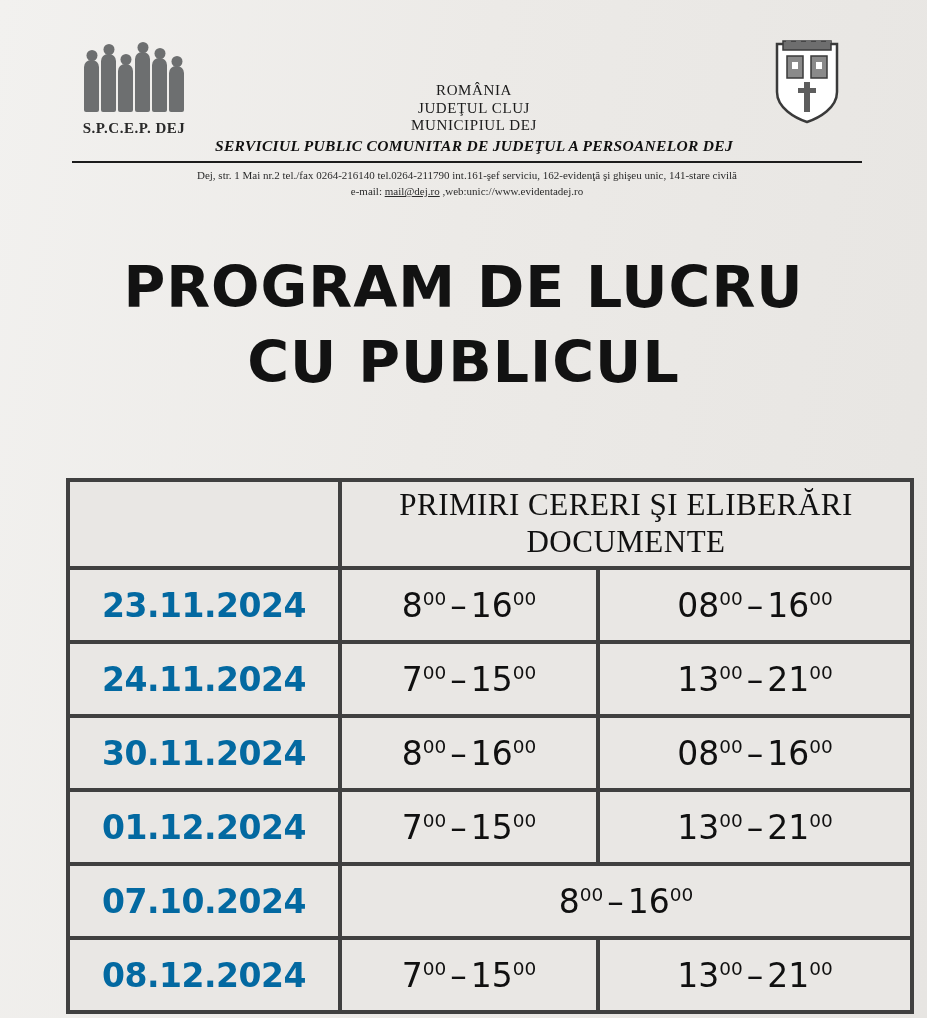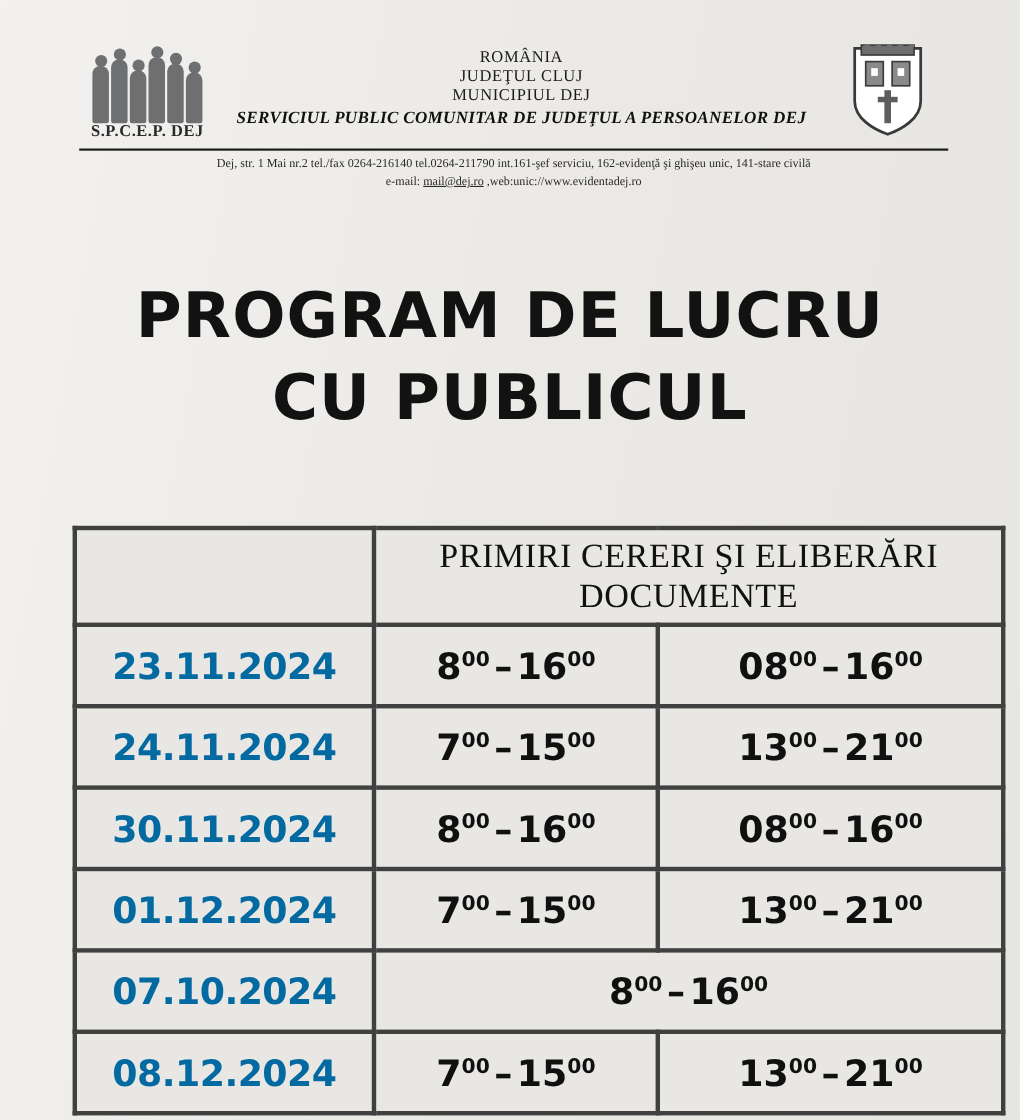--- a/index.html
+++ b/index.html
@@ -70,28 +70,29 @@
   .fig.f3 { height: 48px; }
   .fig.f4 { height: 60px; }
   .fig.f5 { height: 54px; }
   .fig.f6 { height: 46px; }
   .logo-caption {
     font-family: "Liberation Serif", serif;
     font-weight: bold;
     font-size: 15px;
     letter-spacing: 0.5px;
     color: #2a2a2a;
-    margin-top: 0;
+    margin-top: 8px;
   }
 
   .lh-center {
     flex: 1 1 auto;
     text-align: center;
     padding-top: 6px;
     line-height: 1.18;
+    margin-top: 38px;
   }
   .lh-center .l1,
   .lh-center .l2,
   .lh-center .l3 {
     font-size: 15px;
     letter-spacing: 0.6px;
     color: #1b1b1b;
   }
   .lh-center .l4 {
     font-size: 15.5px;
@@ -177,21 +178,21 @@
     height: 70px;
     font-family: "DejaVu Sans", sans-serif;
     font-weight: bold;
     font-size: 33px;
     letter-spacing: -0.5px;
     color: #0369a1;
   }
   .time-cell {
     height: 70px;
     font-family: "DejaVu Sans", sans-serif;
-    font-weight: bold;
+    font-weight: normal;
     font-size: 33px;
     color: #101010;
     white-space: nowrap;
   }
   .time-cell sup {
     font-size: 0.56em;
     vertical-align: super;
     line-height: 0;
   }
   .dash { padding: 0 4px; }

